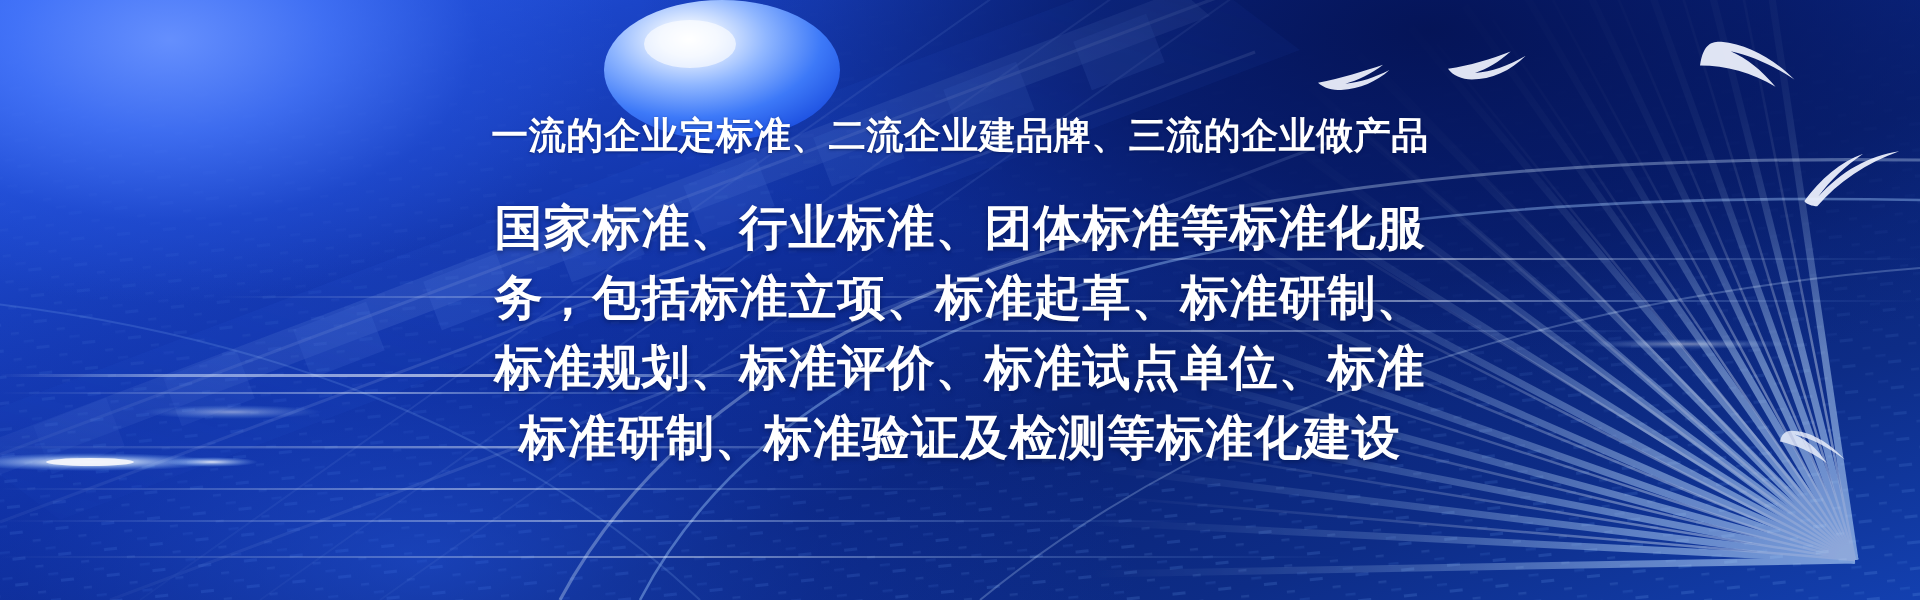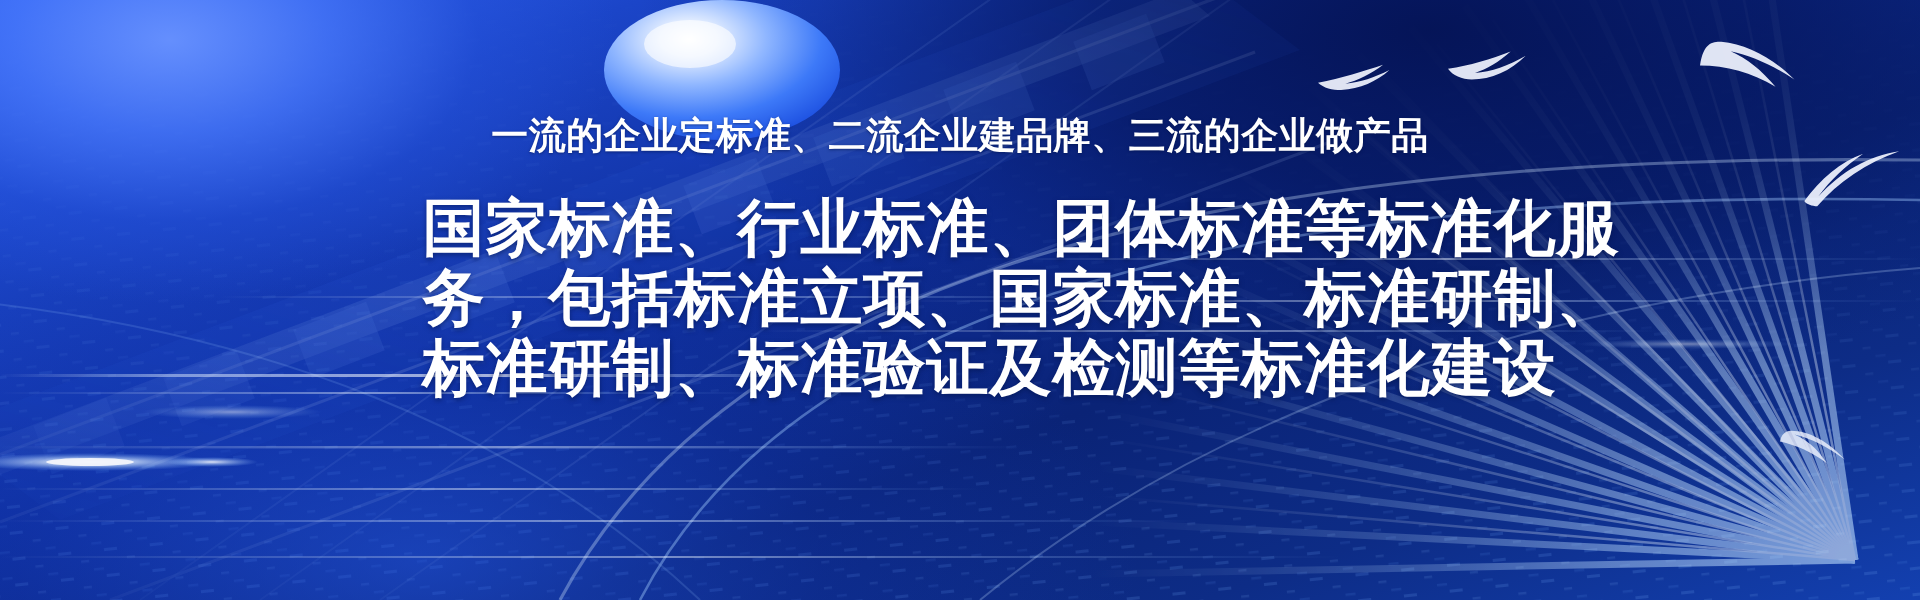--- a/index.html
+++ b/index.html
@@ -82,21 +82,21 @@
     font-weight: 700;
     color: #ffffff;
     letter-spacing: 0.5px;
     text-shadow: 0 1px 3px rgba(0,20,70,.55);
     white-space: nowrap;
   }
   .body-block {
     margin-top: 36px;
     width: 1075px;
     text-align: center;
-    font-size: 62px;
+    font-size: 48px;
     line-height: 70px;
     font-weight: 700;
     color: #ffffff;
     letter-spacing: 1px;
     text-shadow: 0 2px 5px rgba(0,18,70,.55);
   }
   .body-line { display: block; white-space: nowrap; }
 </style>
 </head>
 <body>
@@ -330,18 +330,19 @@
         </g>
       </g>
     </svg>
   </div>
 
   <div class="text-wrap">
     <div class="headline">一流的企业定标准、二流企业建品牌、三流的企业做产品</div>
 
     <div class="body-block">
       <span class="body-line">国家标准、行业标准、团体标准等标准化服</span>
-      <span class="body-line">务，包括标准立项、国家标准、标准研制、</span>
+      <span class="body-line">务，包括标准立项、标准起草、标准研制、</span>
+      <span class="body-line">标准规划、标准评价、标准试点单位、标准</span>
       <span class="body-line">标准研制、标准验证及检测等标准化建设</span>
     </div>
   </div>
 
 </div>
 
 </body></html>

